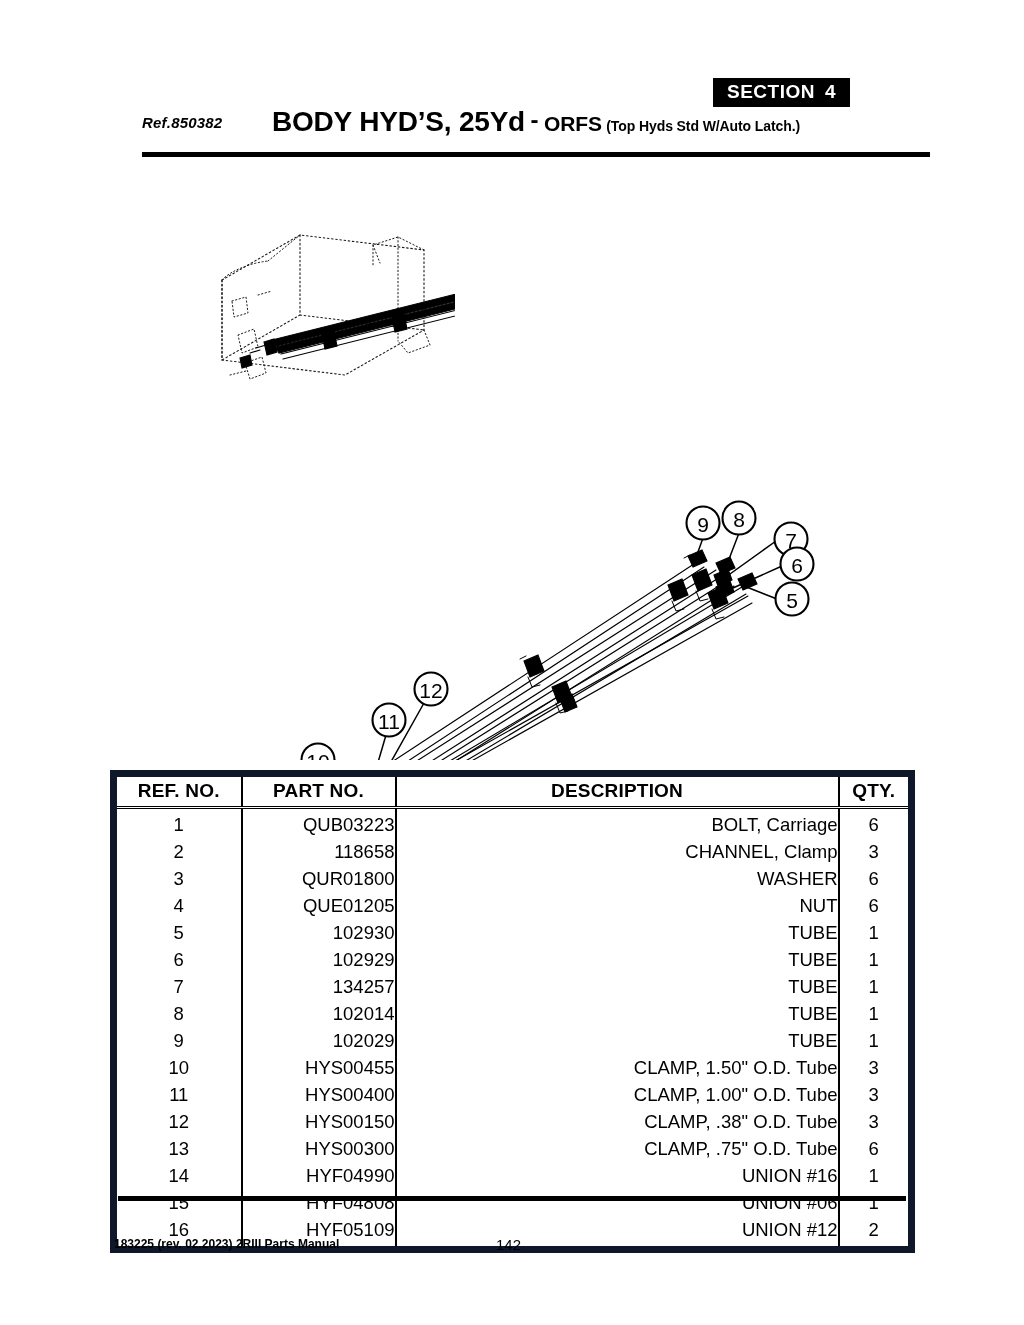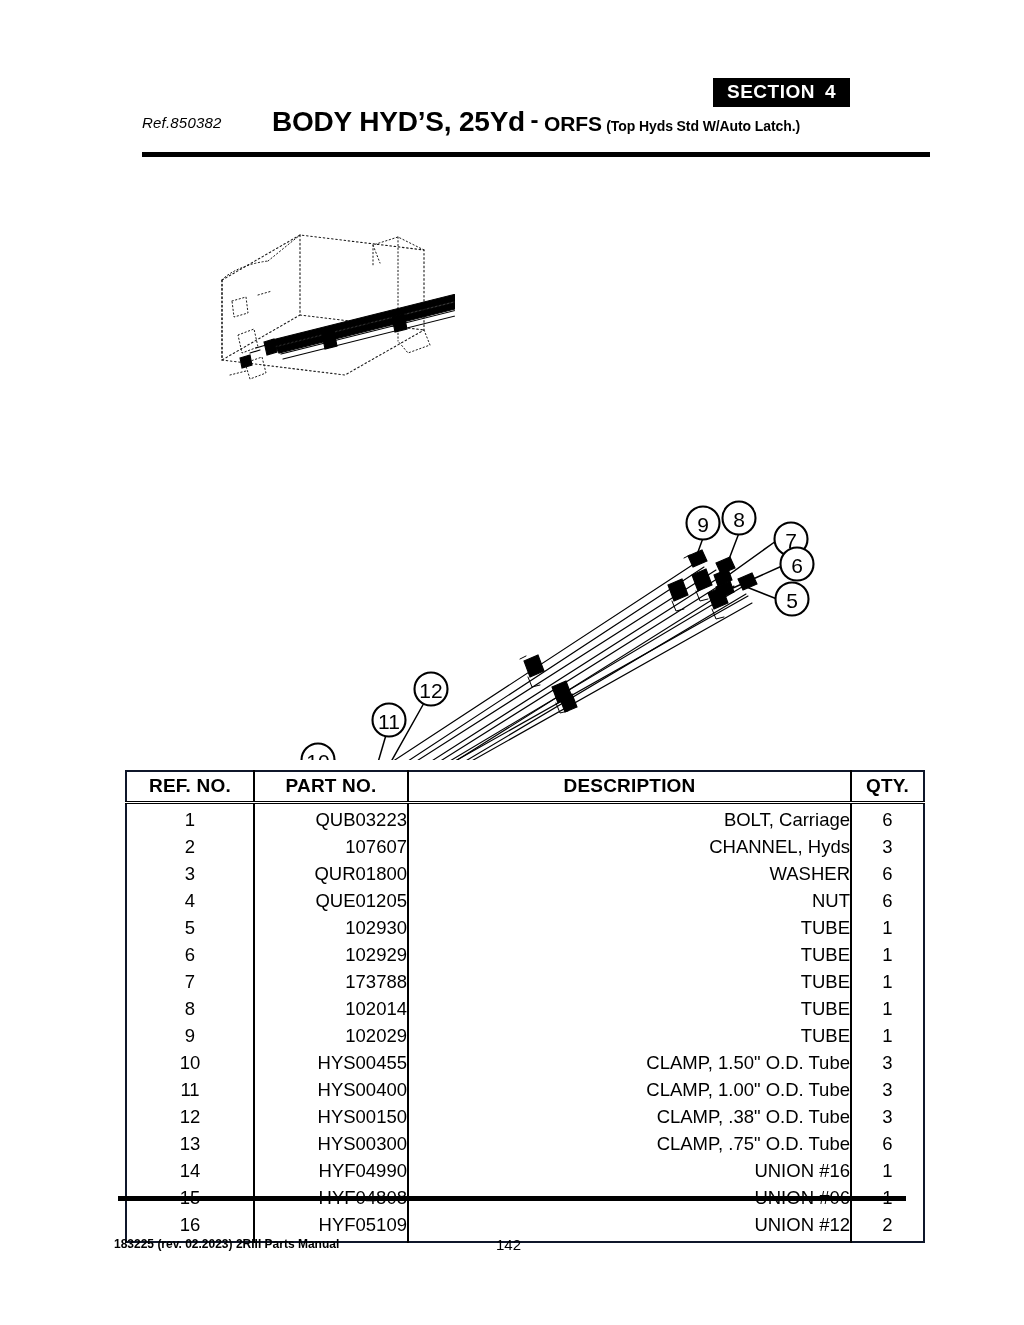--- a/index.html
+++ b/index.html
@@ -38,20 +38,21 @@
   #section-badge .sec-num { margin-left: 10px; }
 
   #ref-number {
     position: absolute;
     left: 118px;
     top: 114px;
     font-style: italic;
     font-size: 15px;
     letter-spacing: 0.2px;
     white-space: nowrap;
+    font-weight: bold;
   }
 
   #title-line {
     position: absolute;
     left: 118px;
     top: 108px;
     width: 788px;
     text-align: center;
     white-space: nowrap;
     line-height: 1;
@@ -101,22 +102,21 @@
   #parts-table-wrap {
     position: absolute;
     left: 110px;
     top: 770px;
     width: 798px;
   }
   table.parts {
     border-collapse: collapse;
     width: 100%;
     table-layout: fixed;
-    border: 2px solid #0f172a;
-    margin-left: 15px;
+    border: 7px solid #0f172a;
   }
   table.parts col.c-ref   { width: 128px; }
   table.parts col.c-part  { width: 154px; }
   table.parts col.c-desc  { width: 443px; }
   table.parts col.c-qty   { width: 73px; }
 
   table.parts thead th {
     font-size: 19px;
     font-weight: bold;
     text-align: center;
@@ -481,22 +481,22 @@
     </thead>
     <tbody id="parts-tbody">
         <tr>
           <td class="ref">1</td>
           <td class="part">QUB03223</td>
           <td class="desc">BOLT, Carriage</td>
           <td class="qty">6</td>
         </tr>
         <tr>
           <td class="ref">2</td>
-          <td class="part">107607</td>
-          <td class="desc">CHANNEL, Hyds</td>
+          <td class="part">118658</td>
+          <td class="desc">CHANNEL, Clamp</td>
           <td class="qty">3</td>
         </tr>
         <tr>
           <td class="ref">3</td>
           <td class="part">QUR01800</td>
           <td class="desc">WASHER</td>
           <td class="qty">6</td>
         </tr>
         <tr>
           <td class="ref">4</td>
@@ -511,21 +511,21 @@
           <td class="qty">1</td>
         </tr>
         <tr>
           <td class="ref">6</td>
           <td class="part">102929</td>
           <td class="desc">TUBE</td>
           <td class="qty">1</td>
         </tr>
         <tr>
           <td class="ref">7</td>
-          <td class="part">173788</td>
+          <td class="part">134257</td>
           <td class="desc">TUBE</td>
           <td class="qty">1</td>
         </tr>
         <tr>
           <td class="ref">8</td>
           <td class="part">102014</td>
           <td class="desc">TUBE</td>
           <td class="qty">1</td>
         </tr>
         <tr>

